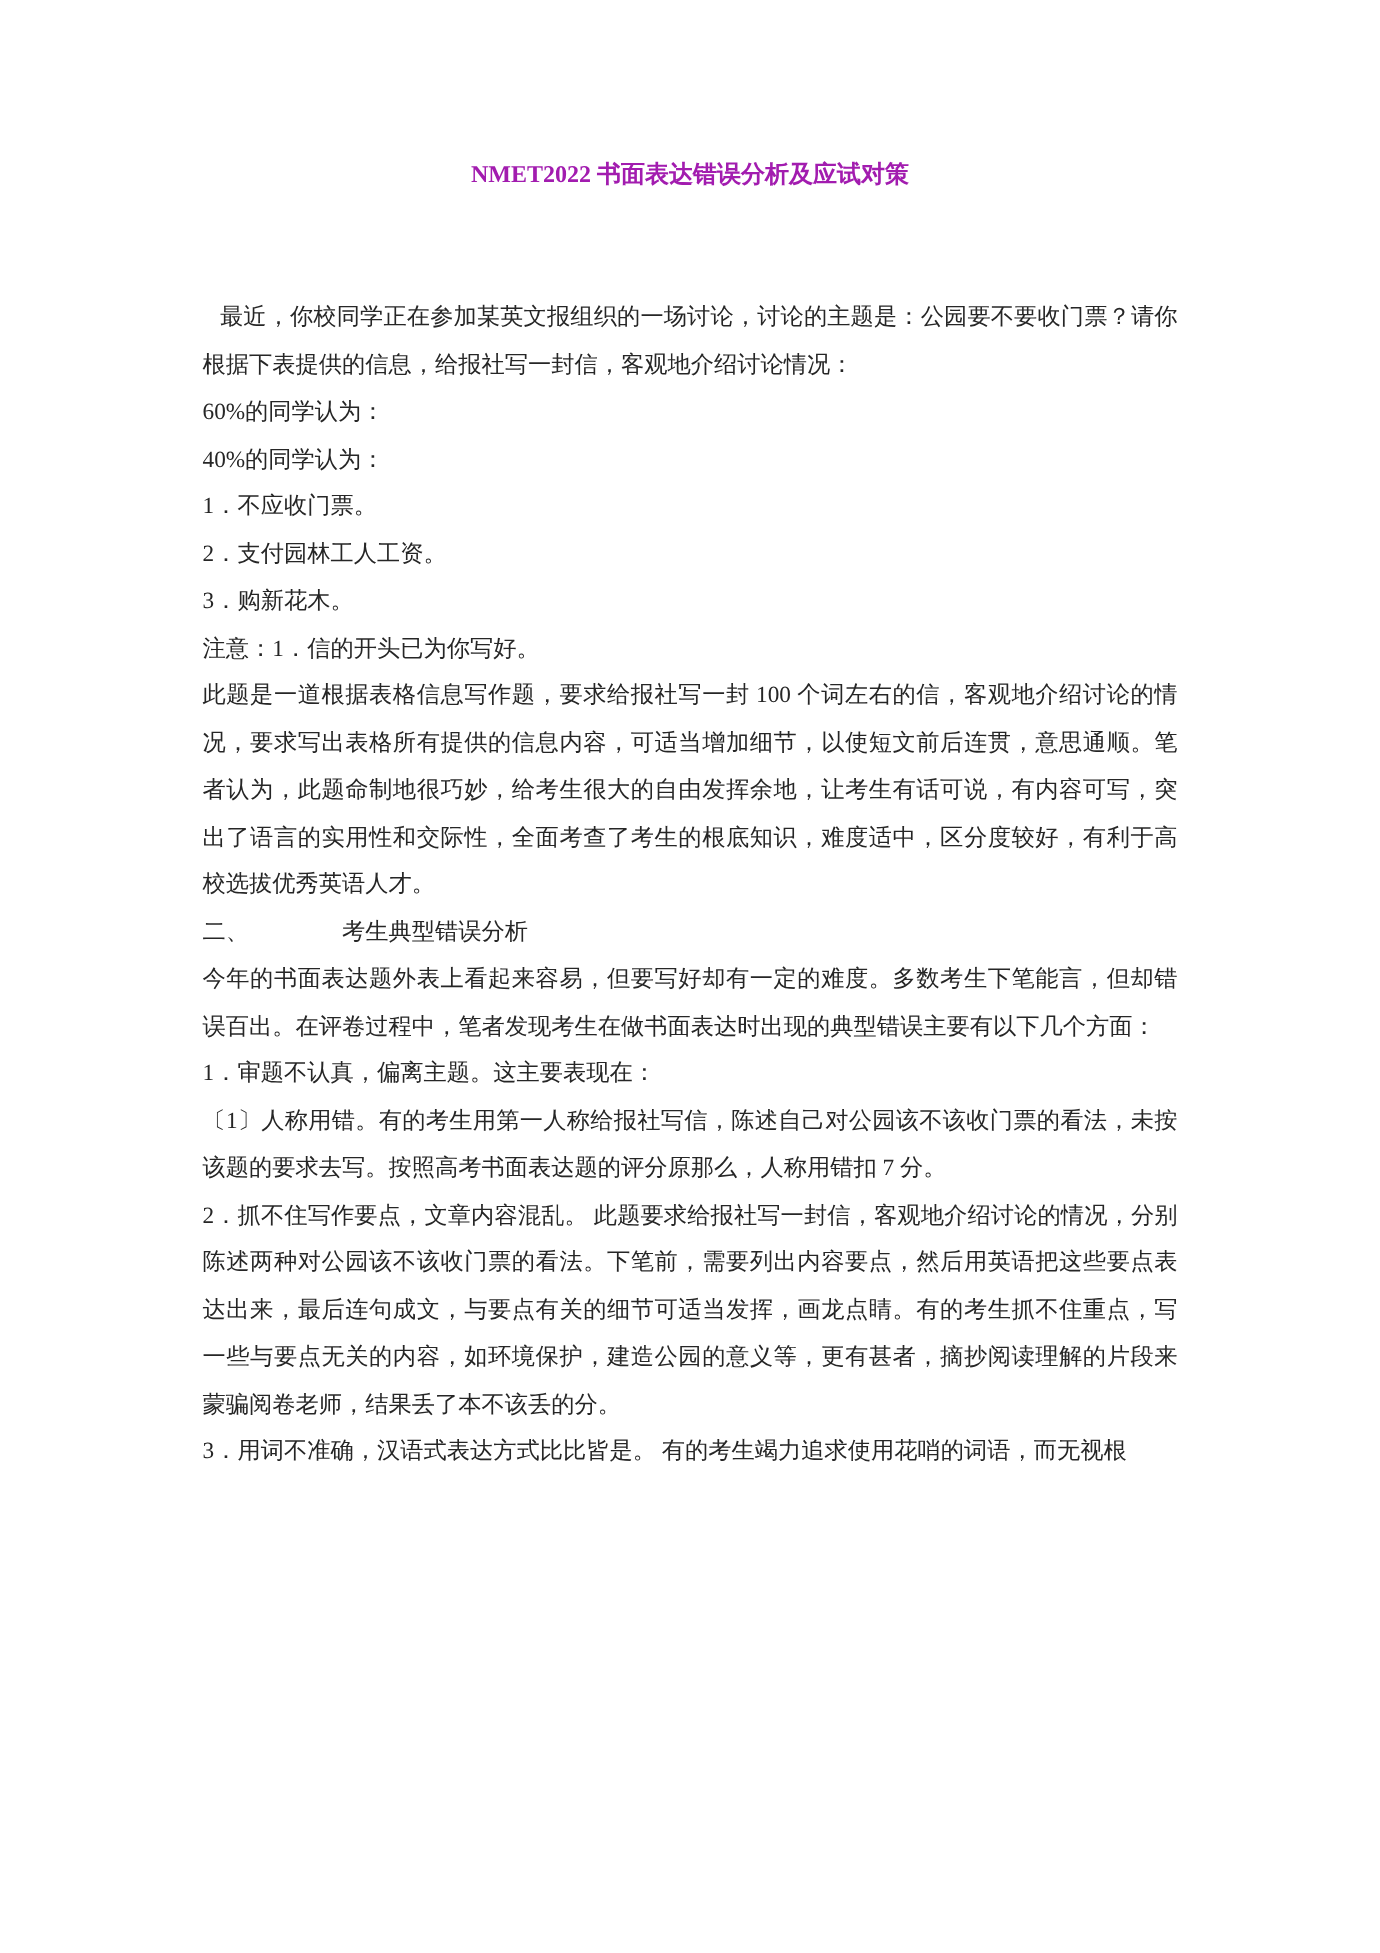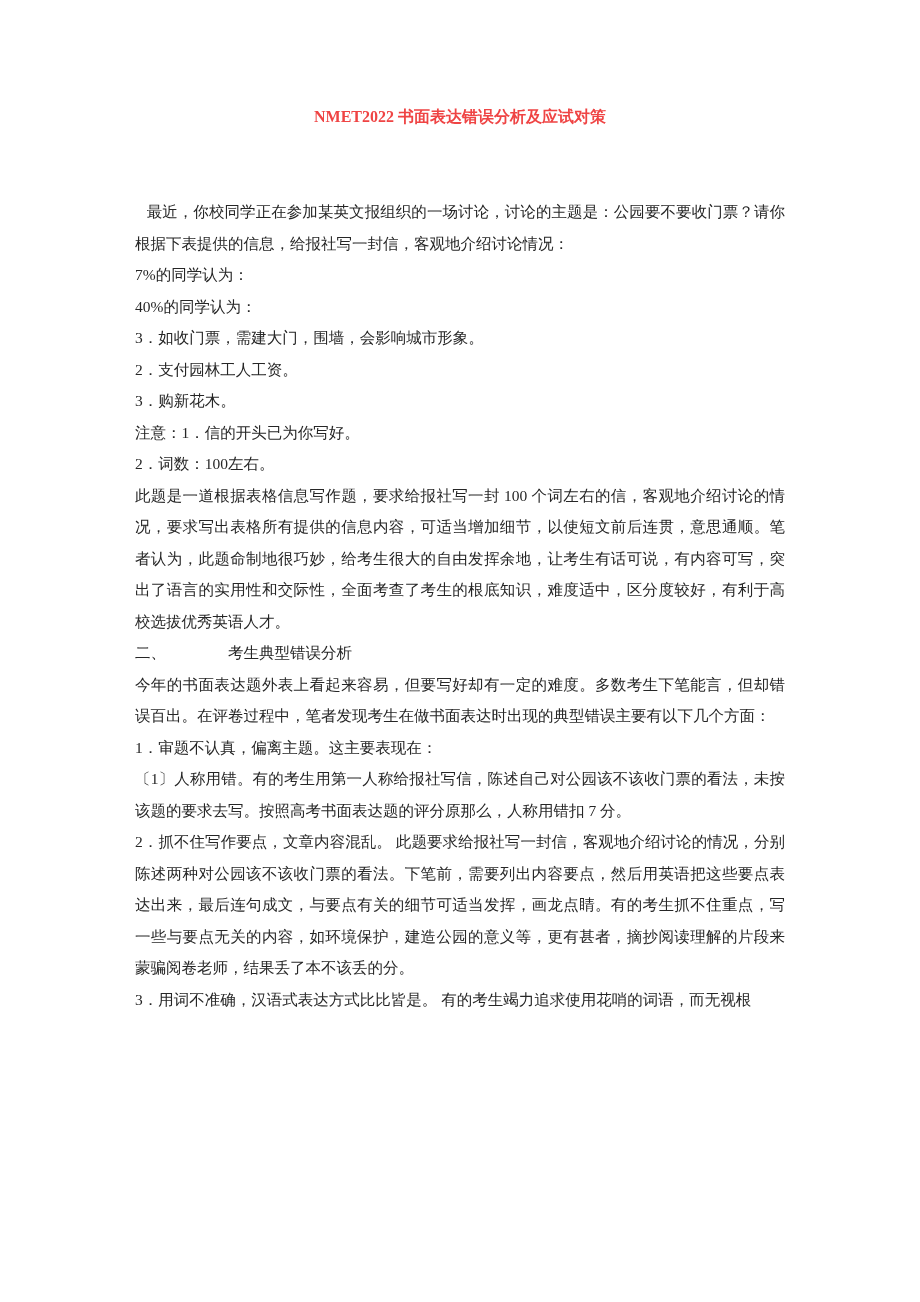--- a/index.html
+++ b/index.html
@@ -16,21 +16,21 @@
     height: 1302px;
     background: #ffffff;
     padding: 104px 135px 0 135px;
   }
   .title {
     font-size: 16px;
     font-weight: bold;
     text-align: center;
     line-height: 26px;
     margin-bottom: 66px;
-    color: #ef4444;
+    color: #a21caf;
   }
   .body p {
     font-size: 15.5px;
     line-height: 31.5px;
     text-align: left;
     word-wrap: break-word;
   }
   .body p.justify { text-align: justify; }
   .body p.indent { text-indent: 0.75em; margin-top: 24px; }
 </style>
@@ -38,36 +38,35 @@
 <body>
 
 <div class="page">
 
   <h1 class="title">NMET2022 书面表达错误分析及应试对策</h1>
 
   <div class="body">
 
     <p class="justify indent">最近，你校同学正在参加某英文报组织的一场讨论，讨论的主题是：公园要不要收门票？请你根据下表提供的信息，给报社写一封信，客观地介绍讨论情况：</p>
 
-    <p>7%的同学认为：</p>
+    <p>60%的同学认为：</p>
 
     <p>40%的同学认为：</p>
 
+    <p>1．不应收门票。</p>
 
 
-    <p>3．如收门票，需建大门，围墙，会影响城市形象。</p>
 
 
     <p>2．支付园林工人工资。</p>
 
     <p>3．购新花木。</p>
 
     <p>注意：1．信的开头已为你写好。</p>
 
-    <p>2．词数：100左右。</p>
 
 
     <p class="justify">此题是一道根据表格信息写作题，要求给报社写一封 100 个词左右的信，客观地介绍讨论的情况，要求写出表格所有提供的信息内容，可适当增加细节，以使短文前后连贯，意思通顺。笔者认为，此题命制地很巧妙，给考生很大的自由发挥余地，让考生有话可说，有内容可写，突出了语言的实用性和交际性，全面考查了考生的根底知识，难度适中，区分度较好，有利于高校选拔优秀英语人才。</p>
 
     <p>二、　　　　考生典型错误分析</p>
 
     <p class="justify">今年的书面表达题外表上看起来容易，但要写好却有一定的难度。多数考生下笔能言，但却错误百出。在评卷过程中，笔者发现考生在做书面表达时出现的典型错误主要有以下几个方面：</p>
 
     <p>1．审题不认真，偏离主题。这主要表现在：</p>
 

